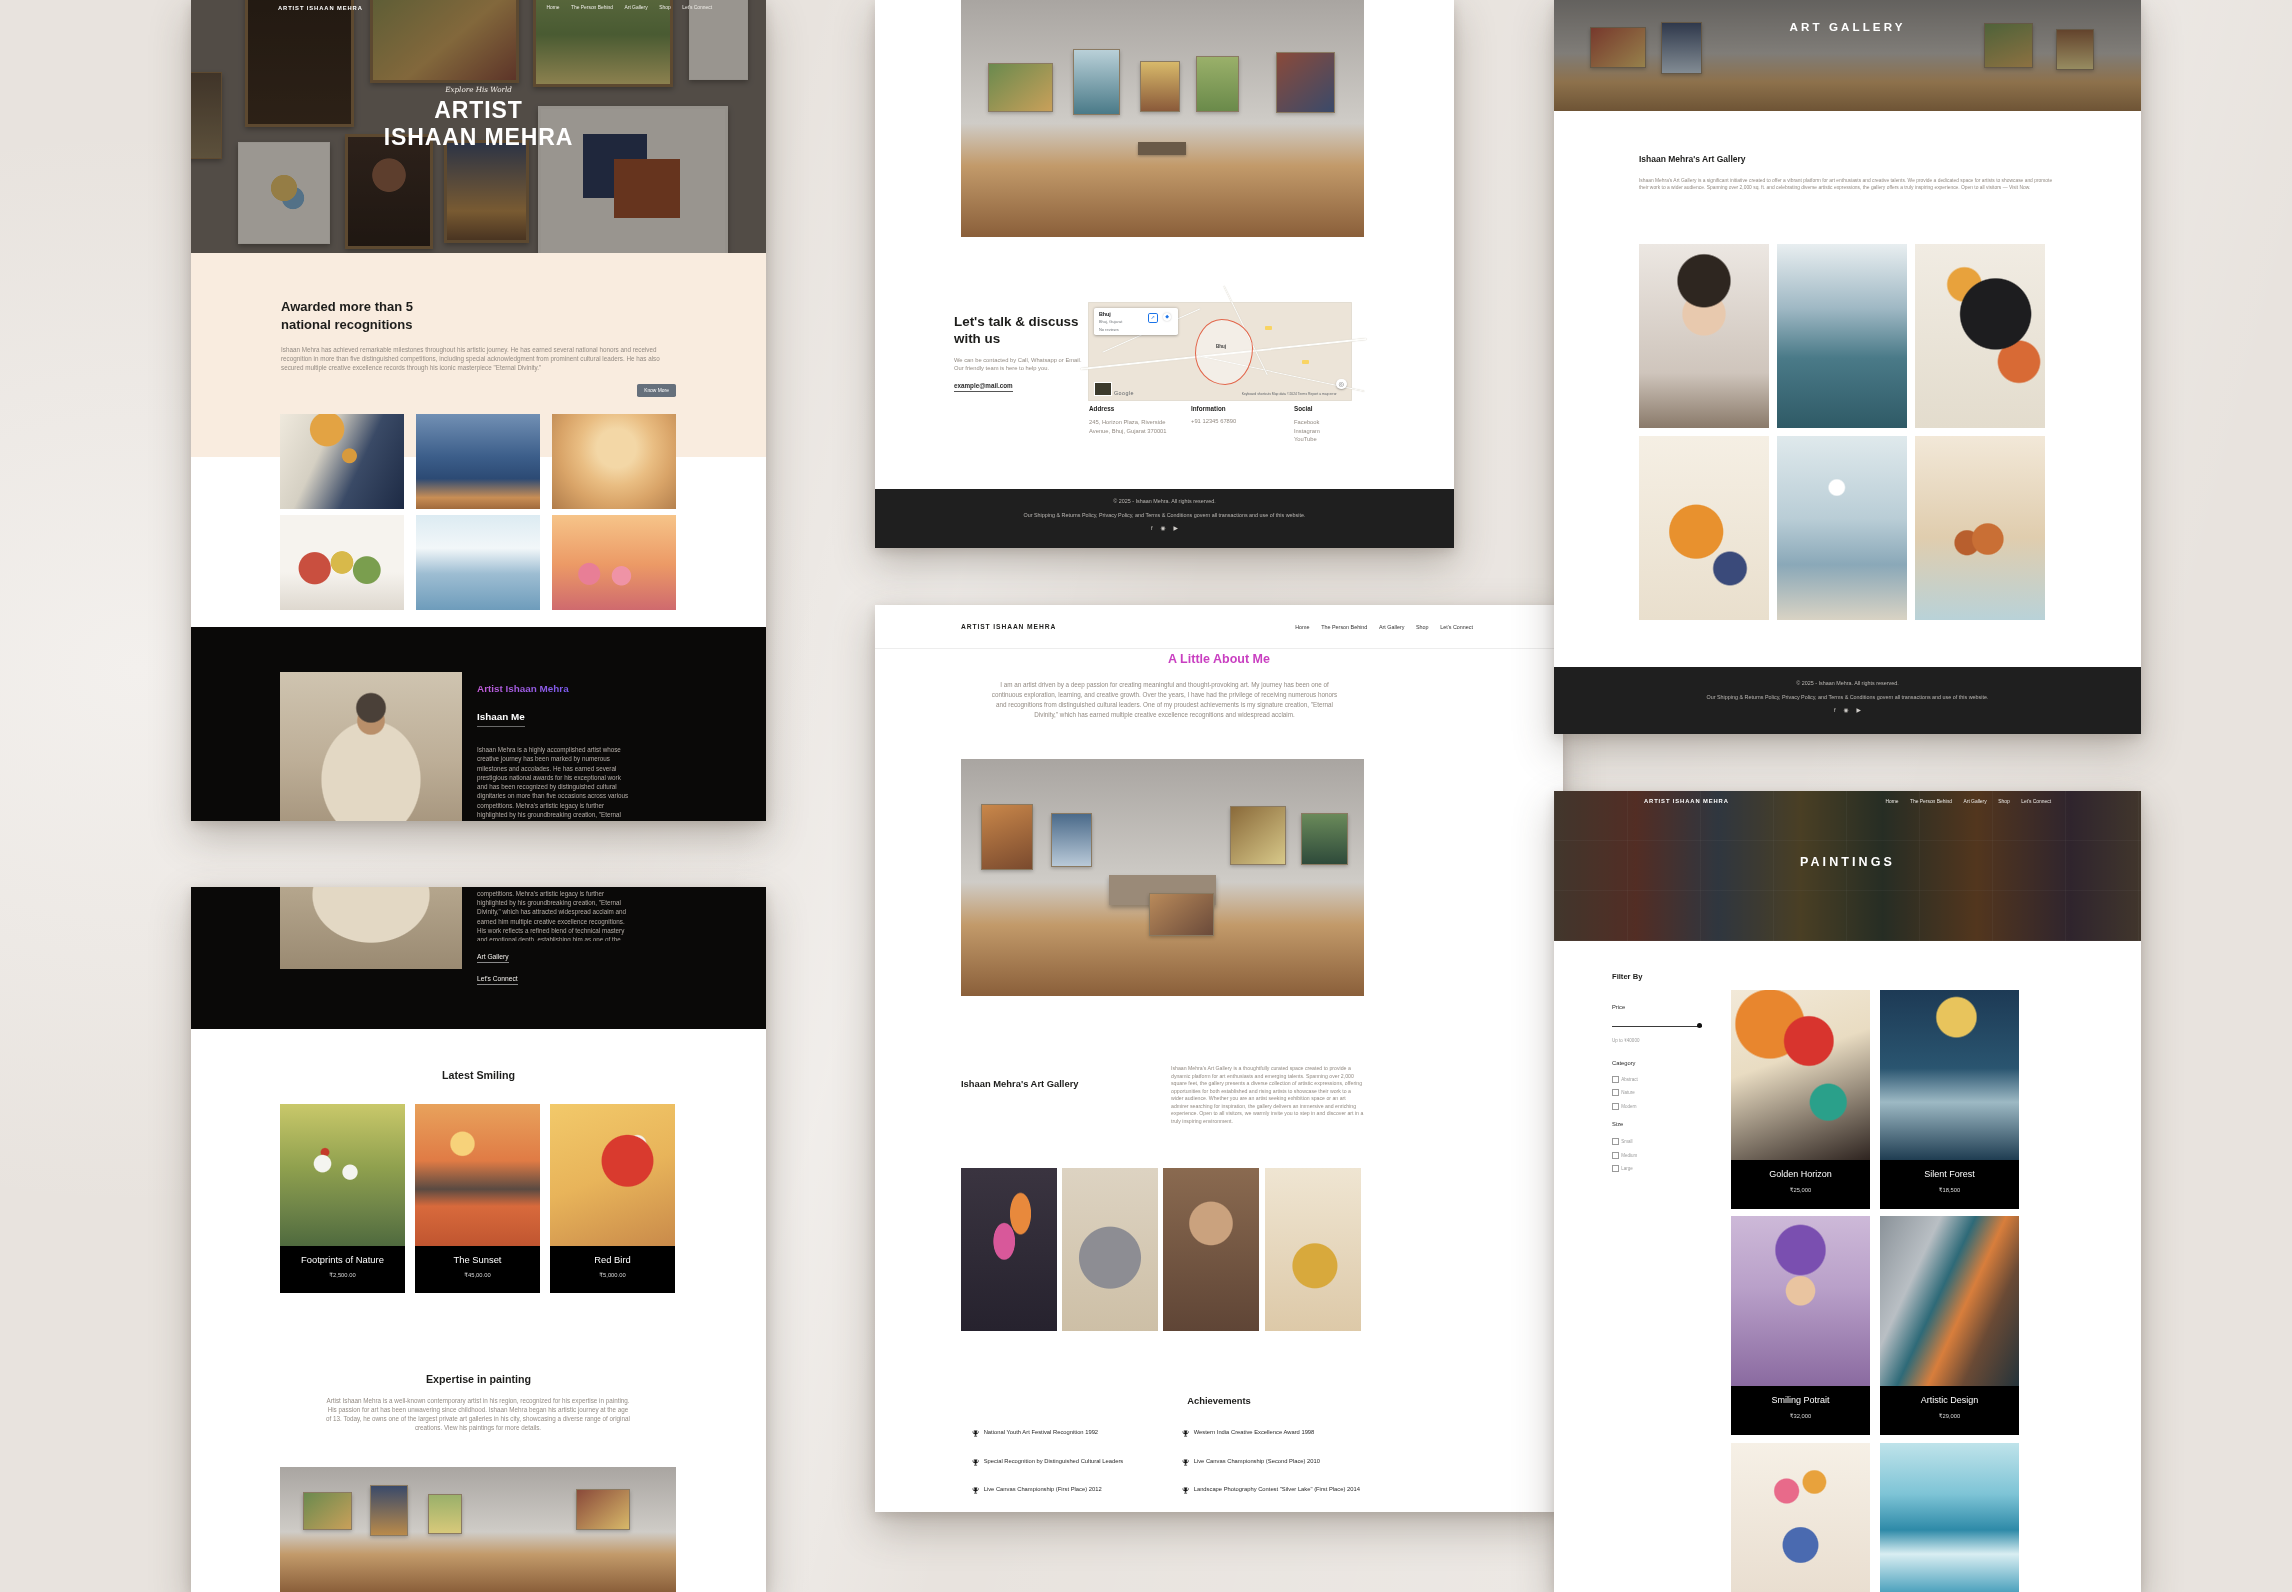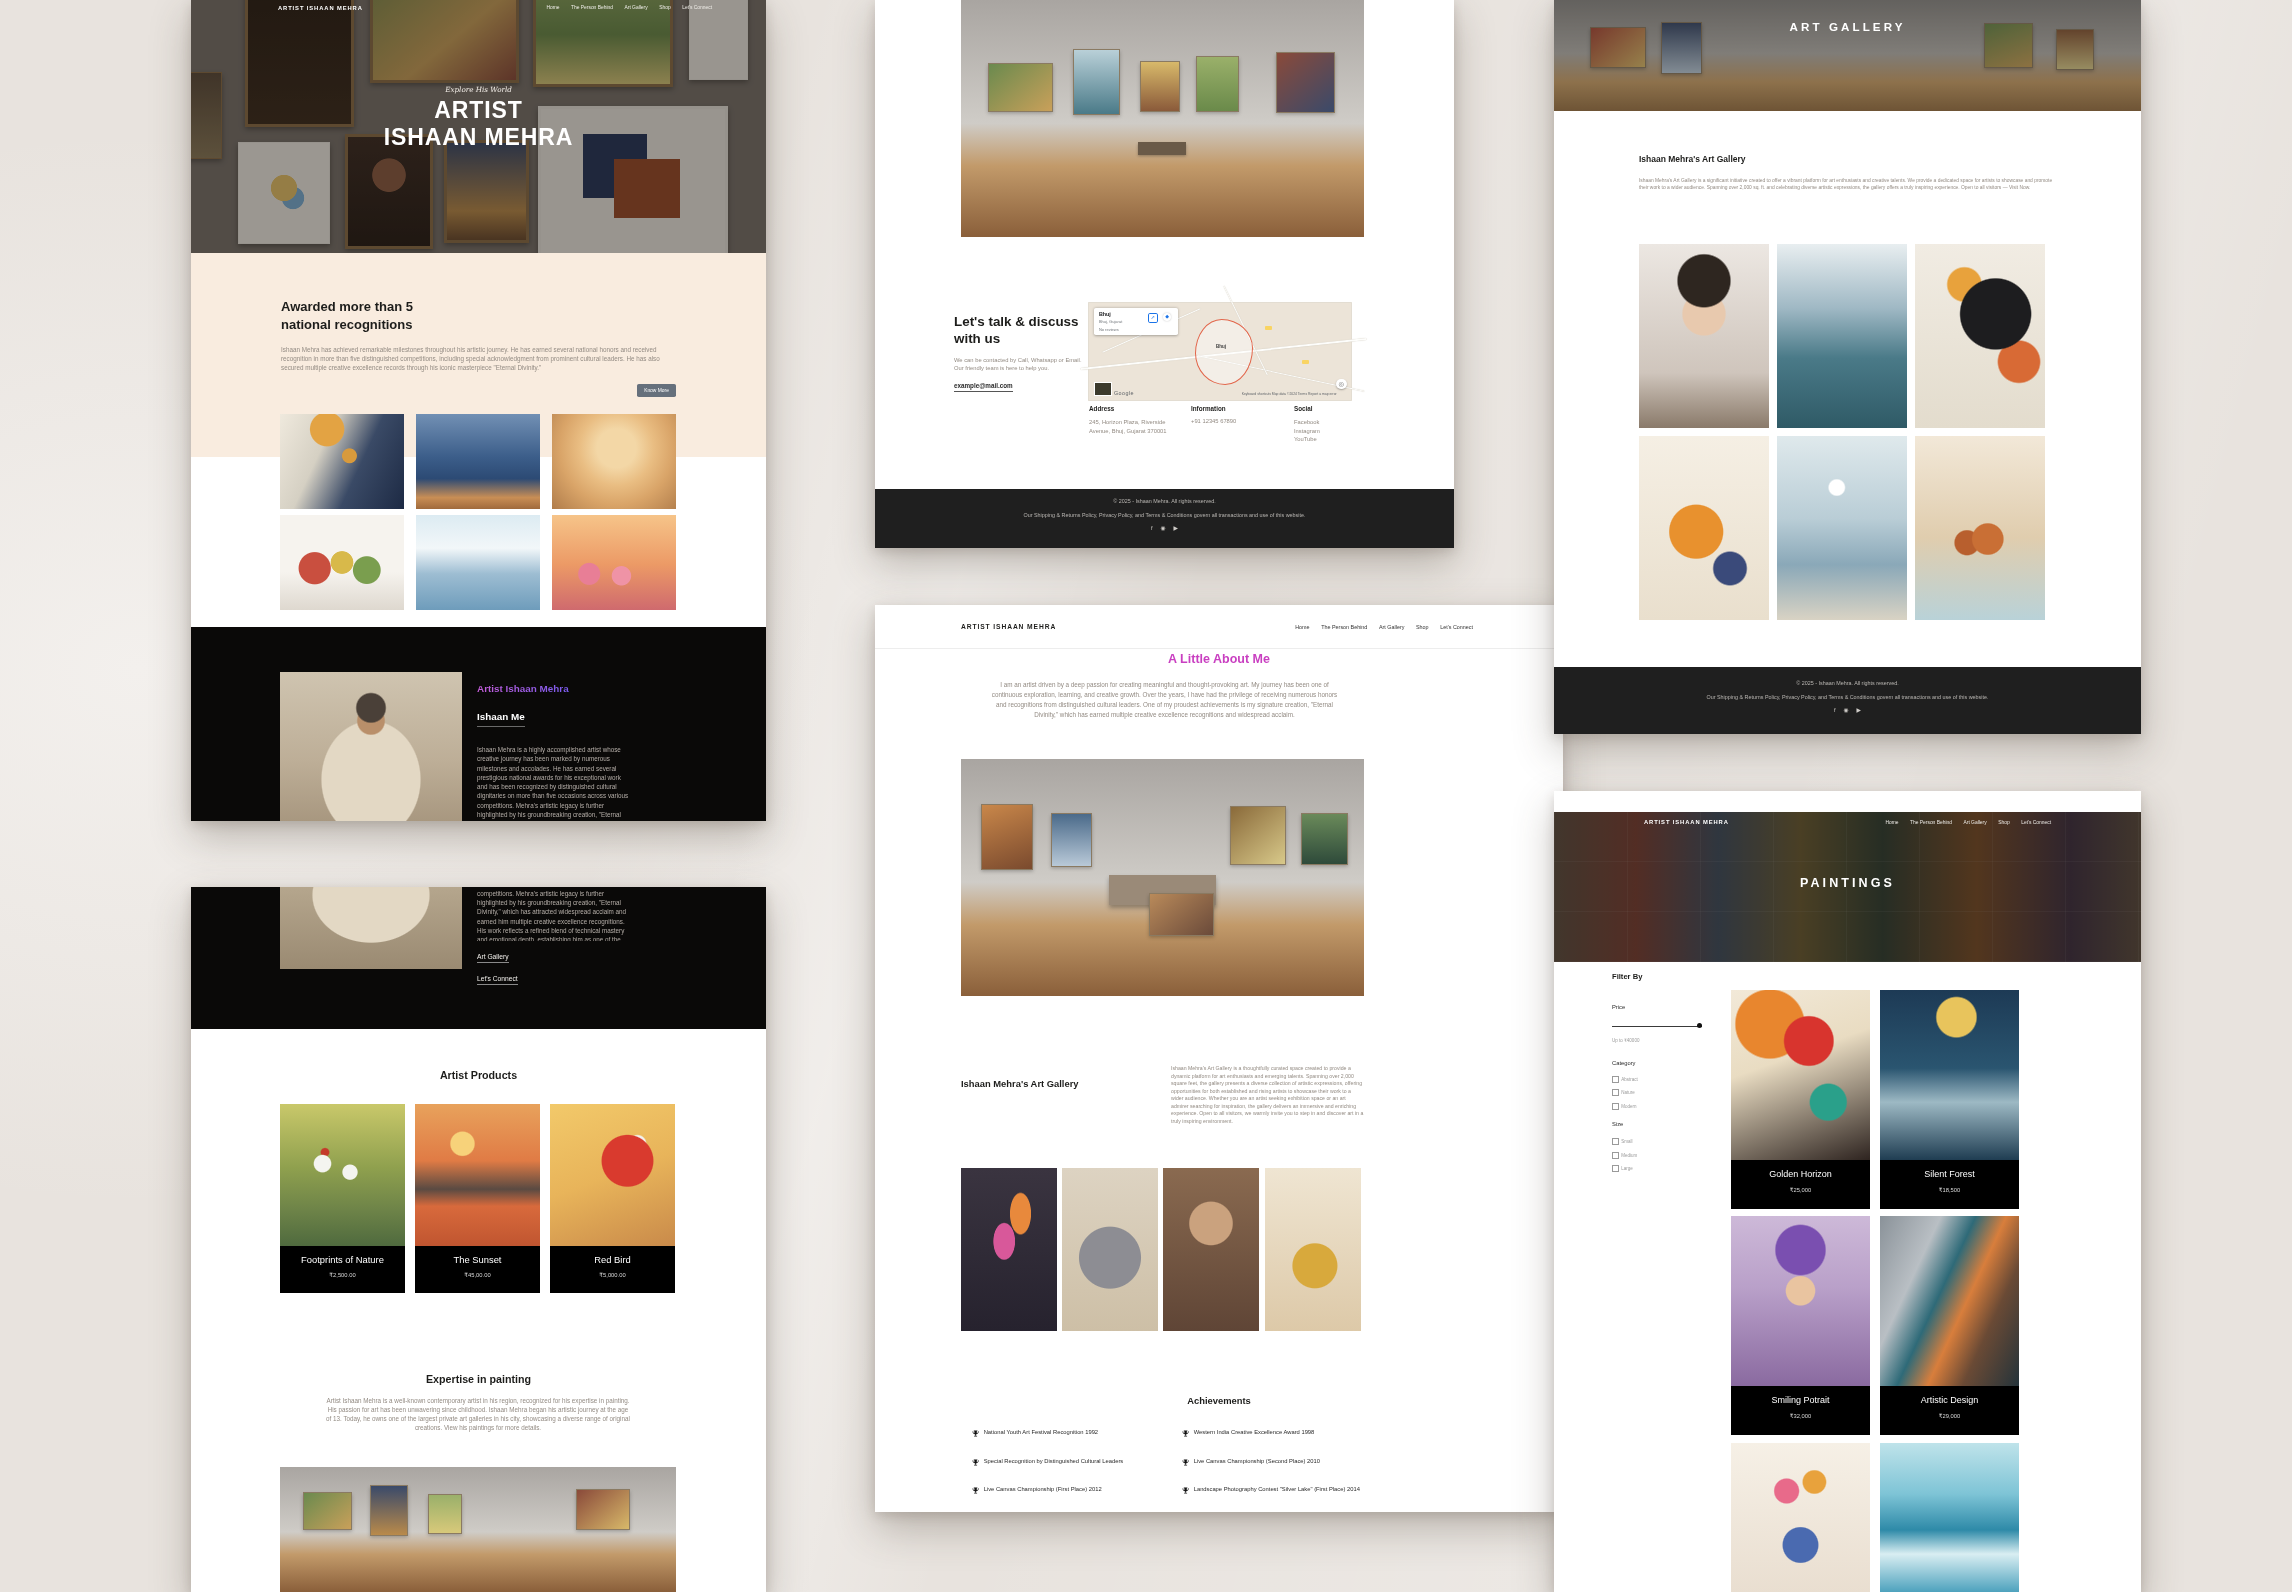--- a/index.html
+++ b/index.html
@@ -61,21 +61,21 @@
   .g6-deer{background:radial-gradient(circle at 56% 56%,#c96f35 0 12%,rgba(0,0,0,0) 13%),radial-gradient(circle at 40% 58%,#b85f2e 0 9%,rgba(0,0,0,0) 10%),linear-gradient(180deg,#f2e8d8 0%,#e0cdae 55%,#b9d2d8 100%);}
   .s-golden{background:radial-gradient(circle at 70% 66%,#2aa08a 0 12%,rgba(0,0,0,0) 13%),radial-gradient(circle at 56% 30%,#d8342e 0 17%,rgba(0,0,0,0) 18%),radial-gradient(circle at 28% 20%,#e8862e 0 20%,rgba(0,0,0,0) 21%),linear-gradient(160deg,#f2e9d8 0%,#e9dcc2 40%,#2e2420 100%);}
   .s-silent{background:radial-gradient(circle at 55% 16%,#e8c45c 0 12%,rgba(0,0,0,0) 13%),linear-gradient(180deg,#1d3a55 0%,#2a5570 46%,#9db9c4 66%,#1f3d52 100%);}
   .s-potrait{background:radial-gradient(circle at 50% 20%,#7a4fb0 0 16%,rgba(0,0,0,0) 17%),radial-gradient(circle at 50% 44%,#e9c4a0 0 12%,rgba(0,0,0,0) 13%),linear-gradient(180deg,#cdb9d8 0%,#b9a0c9 42%,#8a6aa0 100%);}
   .s-design{background:linear-gradient(115deg,#8a9299 0%,#b9bfc4 28%,#2e6a78 44%,#d87e3c 58%,#6a4a35 74%,#24333a 100%);}
   .s-vase{background:radial-gradient(circle at 40% 32%,#e86a8a 0 9%,rgba(0,0,0,0) 10%),radial-gradient(circle at 60% 26%,#e8a23c 0 8%,rgba(0,0,0,0) 9%),radial-gradient(circle at 50% 68%,#4a6ab0 0 14%,rgba(0,0,0,0) 15%),linear-gradient(180deg,#f6f0e6 0%,#e9ded0 100%);}
   .s-wave{background:linear-gradient(180deg,#bfe3ea 0%,#7ec4d6 34%,#2e8aa8 58%,#d9eef2 74%,#4aa0bc 100%);}
   .mosaic{background:
     repeating-linear-gradient(90deg, rgba(255,255,255,.07) 0 1.3px, rgba(0,0,0,0) 1.3px 73px),
     repeating-linear-gradient(0deg, rgba(255,255,255,.07) 0 1.3px, rgba(0,0,0,0) 1.3px 50px),
-    linear-gradient(90deg,#6a5a48,#8a4a3a 14%,#4a5a6a 28%,#7a6a3a 42%,#3a4a3a 56%,#8a5a2e 72%,#4a3a4a 88%,#6a5a48); margin-top: 21px;}
+    linear-gradient(90deg,#6a5a48,#8a4a3a 14%,#4a5a6a 28%,#7a6a3a 42%,#3a4a3a 56%,#8a5a2e 72%,#4a3a4a 88%,#6a5a48);}
   .map{background:#ece4d8;box-shadow:0 0 0 0.9px #e0dace;}
   .road{position:absolute;background:#fdfdfb;box-shadow:0 0 0.9px #c8c0b2;}
   .trophy{flex:0 0 auto;margin-top:0.9px;}
 </style>
 </head>
 <body>
 
 <div class="canvas">
 
   <section class="card" style="left:191px;top:0;width:575px;height:821px">
@@ -131,21 +131,21 @@
   </section>
 
   <section class="card" style="left:191px;top:887px;width:575px;height:706px">
     <div class="t" style="left:0;top:0;width:575px;height:142px;background:#0a0908">
       <div class="img portrait-bottom" style="left:89px;top:0;width:182px;height:82px"></div>
       <div class="t" style="left:286px;top:1.8px;width:152px;font-size:6.3px;line-height:9.3px;color:#b5aea8;height:52px;overflow:hidden">competitions. Mehra's artistic legacy is further highlighted by his groundbreaking creation, "Eternal Divinity," which has attracted widespread acclaim and earned him multiple creative excellence recognitions. His work reflects a refined blend of technical mastery and emotional depth, establishing him as one of the most admired contemporary artists of his generation.</div>
       <div class="t" style="left:286px;top:59px"><span class="ulink" style="font-size:6.7px">Art Gallery</span></div>
       <div class="t" style="left:286px;top:81px"><span class="ulink" style="font-size:6.7px">Let's Connect</span></div>
     </div>
 
-    <div class="t ctr" style="top:182px;font-size:10.7px;font-weight:bold;color:#1d1d1b">Artist Products</div>
+    <div class="t ctr" style="top:182px;font-size:10.7px;font-weight:bold;color:#1d1d1b">Latest Smiling</div>
 
     <div class="t" style="left:89px;top:217px;width:125px;height:189px">
       <div class="img p-cranes" style="left:0;top:0;width:125px;height:142px"></div>
       <div class="pband" style="height:47px">
         <div style="font-size:9.4px;margin-top:8px">Footprints of Nature</div>
         <div style="font-size:5.8px;margin-top:7.2px;color:#d8d8d8">₹2,500.00</div>
       </div>
     </div>
     <div class="t" style="left:224px;top:217px;width:125px;height:189px">
       <div class="img p-sunset" style="left:0;top:0;width:125px;height:142px"></div>

